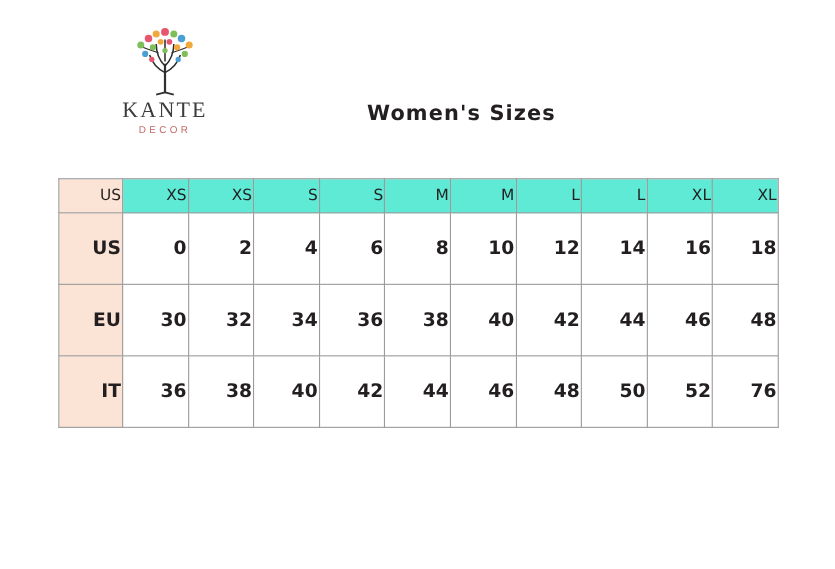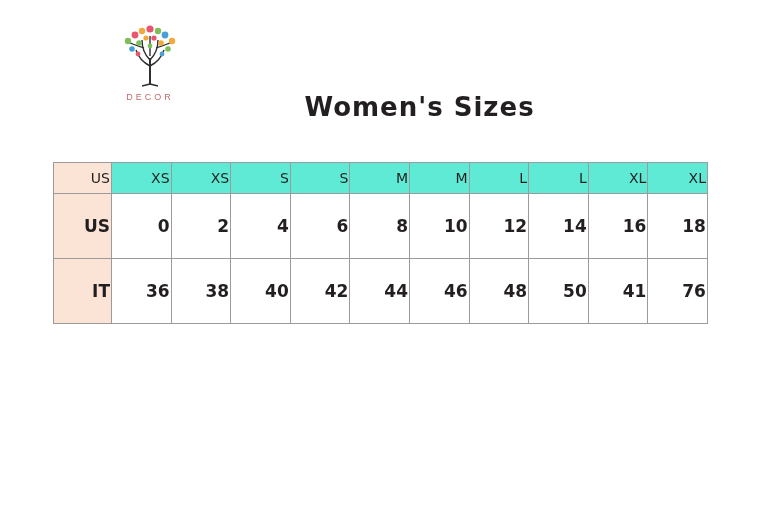--- a/index.html
+++ b/index.html
@@ -52,21 +52,21 @@
   
   .title {
     position: absolute;
     left: 0;
     top: 92px;
     width: 759px;
     text-align: center;
     padding-left: 80px;
     box-sizing: border-box;
     font-family: "DejaVu Sans", sans-serif;
-    font-size: 26px;
+    font-size: 19px;
     font-weight: bold;
     letter-spacing: 1px;
     color: #231f20;
   }
 
   
   .table-wrap {
     position: absolute;
     left: 53px;
     top: 162px;
@@ -137,20 +137,21 @@
       <circle cx="34" cy="27" r="2.8" fill="#4a9fd4"></circle>
       <circle cx="41" cy="21" r="2.8" fill="#7fbf5a"></circle>
       <circle cx="48" cy="16" r="2.6" fill="#f2a93b"></circle>
       <circle cx="56" cy="16" r="2.6" fill="#e8556f"></circle>
       <circle cx="63" cy="21" r="2.8" fill="#f2a93b"></circle>
       <circle cx="70" cy="27" r="2.8" fill="#7fbf5a"></circle>
       <circle cx="40" cy="32" r="2.4" fill="#e8556f"></circle>
       <circle cx="64" cy="32" r="2.4" fill="#4a9fd4"></circle>
       <circle cx="52" cy="24" r="2.4" fill="#7fbf5a"></circle>
     </svg>
+    <div class="logo-name">KANTE</div>
     <div class="logo-sub">DECOR</div>
   </div>
 
   <div class="title">Women's Sizes</div>
 
   <div class="table-wrap">
     <table class="size-table">
       <colgroup>
         <col class="label-col">
         <col class="data-col">
@@ -187,31 +188,44 @@
           <td>6</td>
           <td>8</td>
           <td>10</td>
           <td>12</td>
           <td>14</td>
           <td>16</td>
           <td>18</td>
         </tr>
 
 
+        <tr class="body-row">
+          <td class="row-label">EU</td>
+          <td>30</td>
+          <td>32</td>
+          <td>34</td>
+          <td>36</td>
+          <td>38</td>
+          <td>40</td>
+          <td>42</td>
+          <td>44</td>
+          <td>46</td>
+          <td>48</td>
+        </tr>
 
         <tr class="body-row">
           <td class="row-label">IT</td>
           <td>36</td>
           <td>38</td>
           <td>40</td>
           <td>42</td>
           <td>44</td>
           <td>46</td>
           <td>48</td>
           <td>50</td>
-          <td>41</td>
+          <td>52</td>
           <td>76</td>
         </tr>
       </tbody>
     </table>
   </div>
 
 </div>
 
 </body></html>

